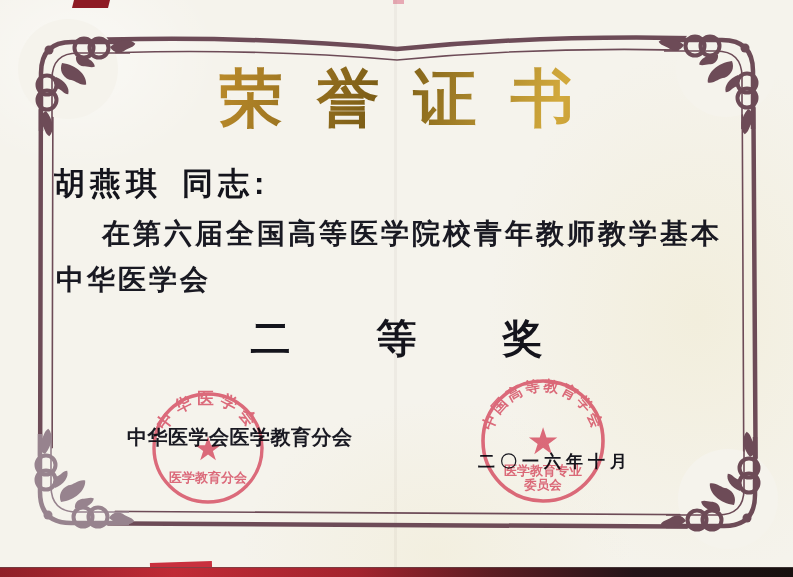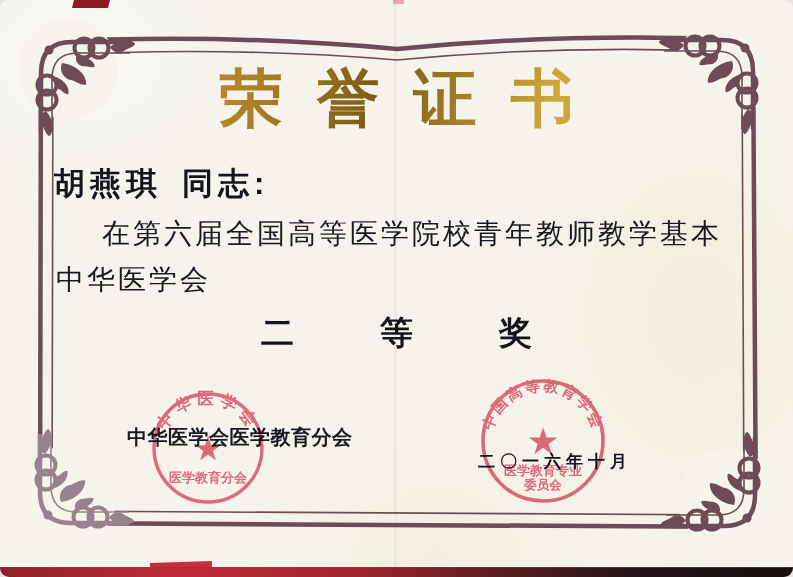--- a/index.html
+++ b/index.html
@@ -4,40 +4,39 @@
 <style>
   html,body { margin:0; padding:0; background:#e8e6e0; }
   .page {
     position:relative; width:793px; height:577px; overflow:hidden;
     background:#f5f3ec;
     background-image:
       radial-gradient(ellipse 300px 380px at 88% 55%, rgba(230,218,158,0.20), transparent 70%),
       radial-gradient(ellipse 280px 220px at 55% 96%, rgba(230,218,158,0.16), transparent 70%),
       radial-gradient(ellipse 200px 160px at 10% 10%, rgba(255,255,255,0.5), transparent 70%);
     font-family:"Liberation Sans","DejaVu Sans",sans-serif;
-    border-radius:9px;
   }
   .abs { position:absolute; }
   .frame-svg { left:0; top:0; }
   .fold-line { left:394px; top:0; width:3px; height:577px; background:rgba(120,100,85,0.06); }
 
   .title {
     left:0; right:0; top:56px; text-align:center;
     font-size:63px; font-weight:bold; letter-spacing:34px; padding-left:34px;
     background:linear-gradient(105deg,#5f4410 5%,#b8892a 28%,#7a5c16 48%,#d2a93c 70%,#8a6418 92%);
     -webkit-background-clip:text; background-clip:text; color:transparent;
   }
   .name-line { left:54px; top:163px; font-size:31px; font-weight:bold; color:#14141c; letter-spacing:5px; display:flex; }
   .name-line .honorific { margin-left:20px; }
-  .body-line { font-size:28px; font-weight:normal; color:#191922; letter-spacing:3px; }
+  .body-line { font-size:28px; font-weight:bold; color:#191922; letter-spacing:3px; }
   .body-1 { left:102px; top:215px; }
   .body-2 { left:56px;  top:261px; }
   .award {
     left:0; right:0; top:311px; text-align:center;
-    font-size:33px; font-weight:bold; color:#14141c;
+    font-size:40px; font-weight:bold; color:#14141c;
     letter-spacing:86px; padding-left:86px;
   }
   .issuer { font-size:20px; font-weight:bold; color:#191922; letter-spacing:0.5px;margin-left:10px; }
   .issuer-left  { left:117px; top:424px; }
   .issuer-right { left:371px; top:424px; }
   .date-line { left:450px; top:450px; width:210px; text-align:center; font-size:17px; font-weight:bold; color:#14141c; letter-spacing:5px; }
 
   .seal { position:absolute; mix-blend-mode:multiply; opacity:0.85; }
   .seal text { fill:#e0556e; font-weight:bold; font-family:"Liberation Sans","DejaVu Sans",sans-serif; }
 

